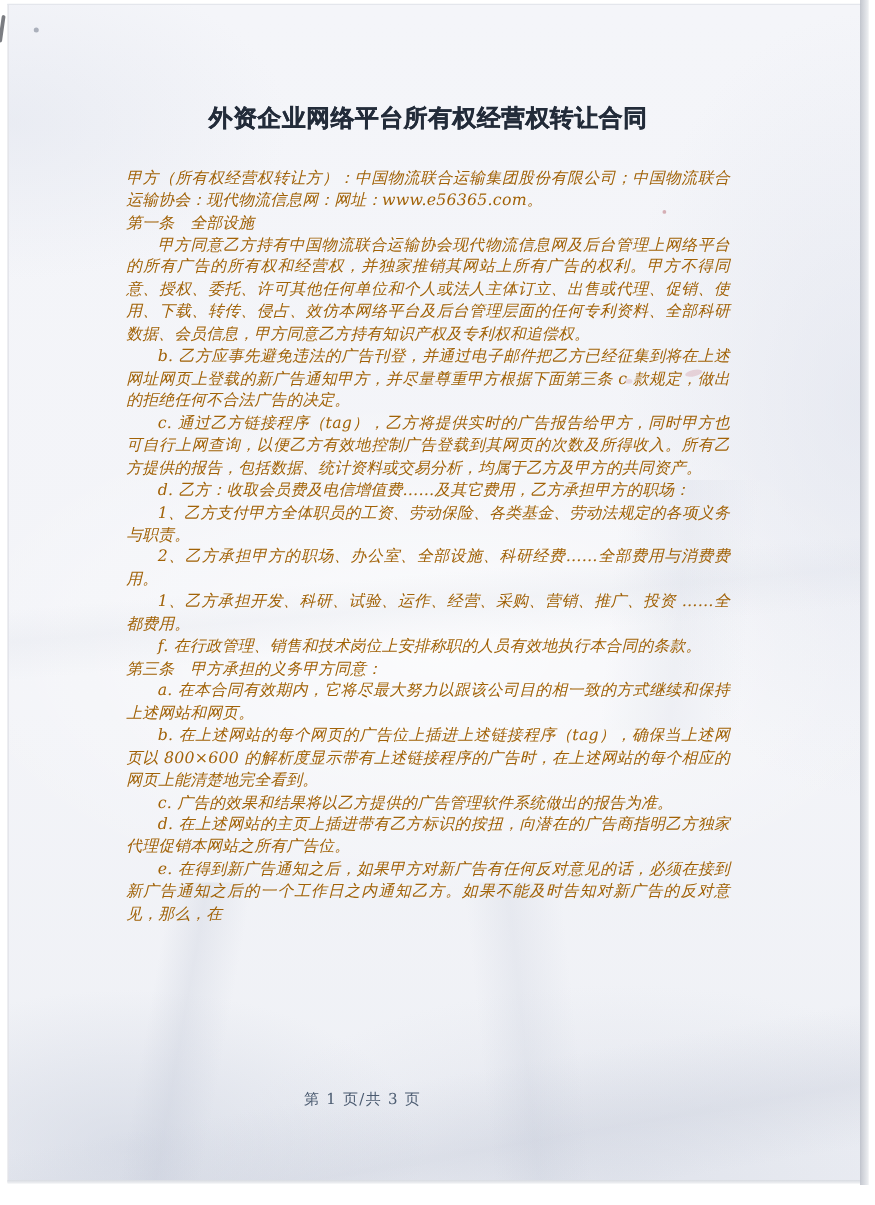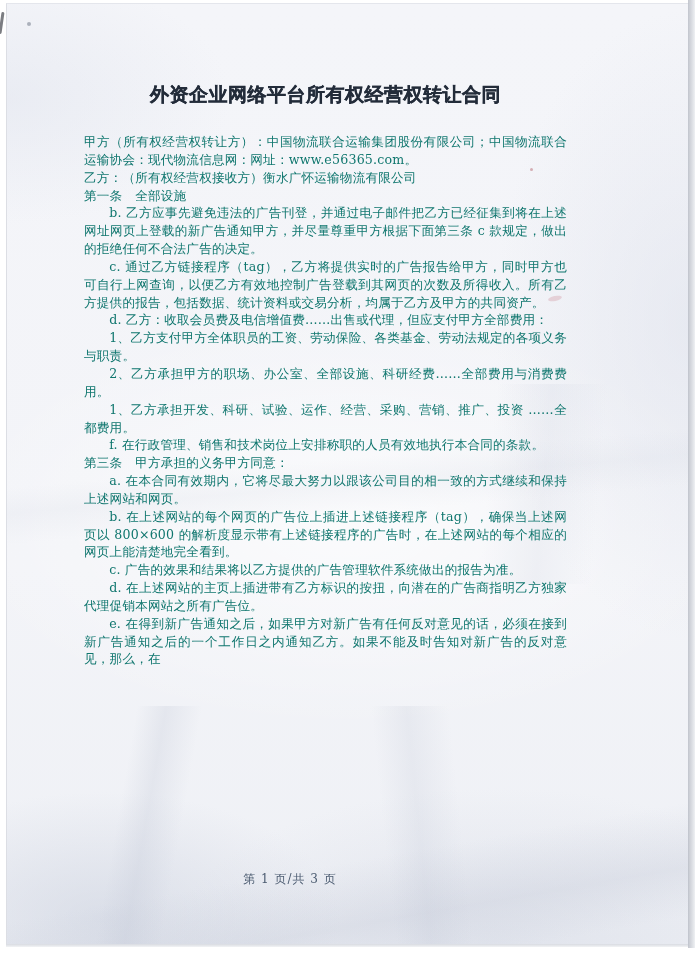--- a/index.html
+++ b/index.html
@@ -91,42 +91,43 @@
     background: #d8a9b1; opacity: .45; transform: rotate(-12deg);
   }
   .speck-e {
     position: absolute; left: 500px; top: 303px;
     width: 6px; height: 4px; border-radius: 50%;
     background: #d8b0b6; opacity: .4;
   }
 
   .content {
     position: absolute;
-    left: 84px;  
+    left: 101px;  
     top: 82px;
     width: 483px;
     color: #46566c;
   }
   .doc-title {
     margin: 0 0 25px 0;
     text-align: center;
     font-family: "DejaVu Sans", "Liberation Sans", sans-serif;
     font-weight: bold;
     font-size: 19px;
     letter-spacing: 0.5px;
     color: #232c3a;
     -webkit-text-stroke: 0.3px #232c3a;
   }
   .paragraphs p {
     margin: 0;
     font-size: 12.6px;
     line-height: 17.85px;
     text-align: justify;
     letter-spacing: 0.2px;
-    color: #0f766e;
+    color: #a16207;
+    font-style: italic;
   }
   .paragraphs p.indent { text-indent: 2em; }
   .page-footer {
     position: absolute;
     left: 6px; top: 871px;
     width: 568px;
     text-align: center;
     font-size: 12px;
     letter-spacing: 1px;
     color: #4b5b70;
@@ -148,25 +149,25 @@
   <div class="speck-c"></div>
   <div class="speck-d"></div>
   <div class="speck-e"></div>
 
   <div class="content">
     <h1 class="doc-title">外资企业网络平台所有权经营权转让合同</h1>
 
     <div class="paragraphs">
 
     <p>甲方（所有权经营权转让方）：中国物流联合运输集团股份有限公司；中国物流联合运输协会：现代物流信息网：网址：www.e56365.com。</p>
-        <p>乙方：（所有权经营权接收方）衡水广怀运输物流有限公司</p>
         <p>第一条　全部设施</p>
+        <p class="indent">甲方同意乙方持有中国物流联合运输协会现代物流信息网及后台管理上网络平台的所有广告的所有权和经营权，并独家推销其网站上所有广告的权利。甲方不得同意、授权、委托、许可其他任何单位和个人或法人主体订立、出售或代理、促销、使用、下载、转传、侵占、效仿本网络平台及后台管理层面的任何专利资料、全部科研数据、会员信息，甲方同意乙方持有知识产权及专利权和追偿权。</p>
         <p class="indent">b. 乙方应事先避免违法的广告刊登，并通过电子邮件把乙方已经征集到将在上述网址网页上登载的新广告通知甲方，并尽量尊重甲方根据下面第三条 c 款规定，做出的拒绝任何不合法广告的决定。</p>
         <p class="indent">c. 通过乙方链接程序（tag），乙方将提供实时的广告报告给甲方，同时甲方也可自行上网查询，以便乙方有效地控制广告登载到其网页的次数及所得收入。所有乙方提供的报告，包括数据、统计资料或交易分析，均属于乙方及甲方的共同资产。</p>
-        <p class="indent">d. 乙方：收取会员费及电信增值费……出售或代理，但应支付甲方全部费用：</p>
+        <p class="indent">d. 乙方：收取会员费及电信增值费……及其它费用，乙方承担甲方的职场：</p>
         <p class="indent">1、乙方支付甲方全体职员的工资、劳动保险、各类基金、劳动法规定的各项义务与职责。</p>
         <p class="indent">2、乙方承担甲方的职场、办公室、全部设施、科研经费……全部费用与消费费用。</p>
         <p class="indent">1、乙方承担开发、科研、试验、运作、经营、采购、营销、推广、投资 ……全都费用。</p>
         <p class="indent">f. 在行政管理、销售和技术岗位上安排称职的人员有效地执行本合同的条款。</p>
         <p>第三条　甲方承担的义务甲方同意：</p>
         <p class="indent">a. 在本合同有效期内，它将尽最大努力以跟该公司目的相一致的方式继续和保持上述网站和网页。</p>
         <p class="indent">b. 在上述网站的每个网页的广告位上插进上述链接程序（tag），确保当上述网页以 800×600 的解析度显示带有上述链接程序的广告时，在上述网站的每个相应的网页上能清楚地完全看到。</p>
         <p class="indent">c. 广告的效果和结果将以乙方提供的广告管理软件系统做出的报告为准。</p>
         <p class="indent">d. 在上述网站的主页上插进带有乙方标识的按扭，向潜在的广告商指明乙方独家代理促销本网站之所有广告位。</p>
         <p class="indent">e. 在得到新广告通知之后，如果甲方对新广告有任何反对意见的话，必须在接到新广告通知之后的一个工作日之内通知乙方。如果不能及时告知对新广告的反对意见，那么，在</p>

